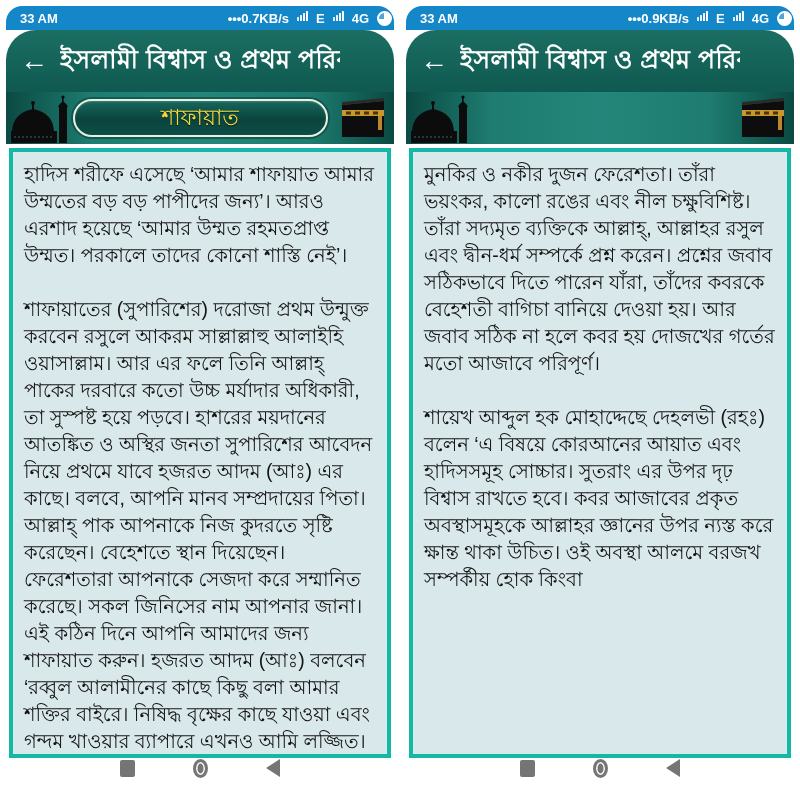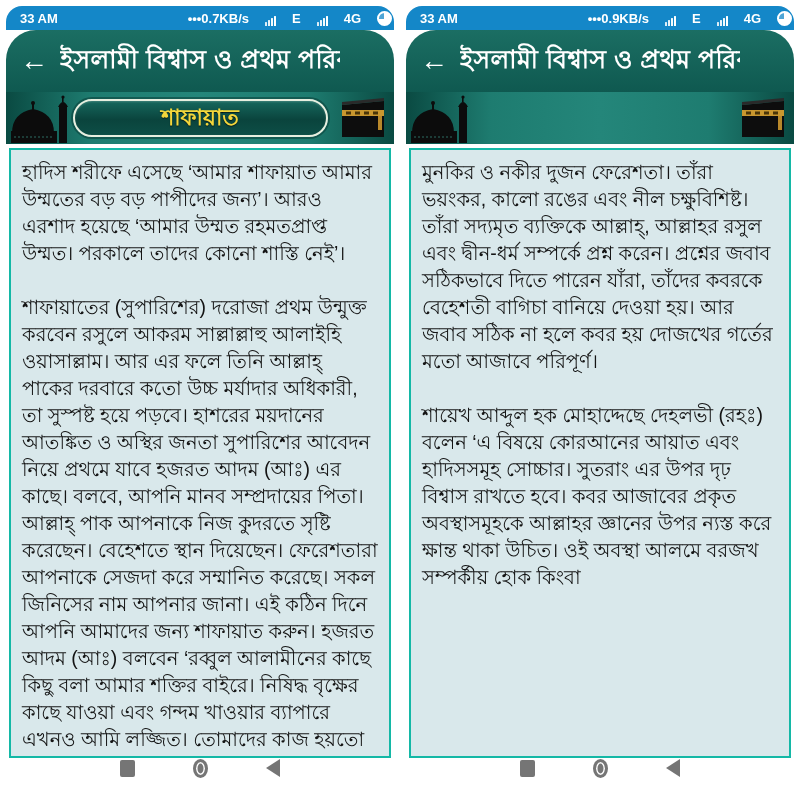--- a/index.html
+++ b/index.html
@@ -5,21 +5,21 @@
   * { margin:0; padding:0; box-sizing:border-box; }
   html,body { width:800px; height:800px; background:#ffffff; font-family:"Liberation Sans", sans-serif; }
   .page { width:800px; height:800px; background:#ffffff; display:flex; gap:12px; padding:6px; }
 
   .phone { width:388px; height:772px; background:#ffffff; border-radius:16px 16px 0 0;
            overflow:hidden; display:flex; flex-direction:column; }
 
   
   .statusbar { height:24px; background:#1487c8; color:#ffffff; display:flex; align-items:center;
                justify-content:space-between; padding:0 8px 0 14px; font-size:13px; font-weight:bold; }
-  .sb-right { display:flex; align-items:flex-end; gap:16px; }
+  .sb-right { display:flex; align-items:flex-start; gap:8px; }
   .signal { display:inline-flex; align-items:flex-end; gap:1px; height:10px; }
   .signal i { display:block; width:2px; background:#ffffff; border-radius:0.5px; }
   .signal i:nth-child(1){height:4px;opacity:.85}
   .signal i:nth-child(2){height:6px;opacity:.9}
   .signal i:nth-child(3){height:8px;opacity:.95}
   .signal i:nth-child(4){height:10px;}
   .batt { width:15px; height:15px; border:2px solid #ffffff; border-radius:50%;
           background:conic-gradient(#ffffff 0 270deg, rgba(255,255,255,.25) 270deg); margin-right:-6px; }
 
   
@@ -32,24 +32,24 @@
   
   .topicbar { height:52px; position:relative;
               background:linear-gradient(90deg,#0a4a42 0%,#1e7c70 22%,#24867a 50%,#1e7c70 78%,#0a4a42 100%);
               display:flex; align-items:center; justify-content:center; }
   .mosque { position:absolute; left:4px; bottom:1px; }
   .kaaba  { position:absolute; right:6px; bottom:5px; }
   .topic-btn { width:255px; height:38px; border:2px solid #e7efe0; border-radius:19px;
                background:linear-gradient(180deg,#16675d,#0a443d 55%,#0d4e46);
                box-shadow:0 0 0 2px rgba(10,60,54,.55), inset 0 1px 2px rgba(255,255,255,.18);
                display:flex; align-items:center; justify-content:center; cursor:pointer; }
-  .topic-btn span { color:#f3d63b; font-size:22px; font-weight:700; text-shadow:0 1px 1px rgba(0,0,0,.6); }
-
-  
-  .bodywrap { margin:4px 3px 0 3px; border:2px solid #14b8a6; background:#d9e8eb; height:610px;
+  .topic-btn span { color:#f3d63b; font-size:22px; font-weight:400; text-shadow:0 1px 1px rgba(0,0,0,.6); }
+
+  
+  .bodywrap { margin:4px 3px 0 3px; border:4px solid #14b8a6; background:#d9e8eb; height:610px;
               overflow:hidden; padding:9px 11px 4px 11px; }
   .bodywrap p { color:#141414; font-size:19.5px; line-height:27px; font-weight:500;
                 margin-bottom:27px; letter-spacing:0; }
 
   
   .navbar { flex:1; display:flex; align-items:center; justify-content:center; gap:58px; background:#ffffff; }
   .nav-sq  { width:15px; height:17px; background:#757575; border-radius:2px; cursor:pointer; }
   .nav-ring{ width:15px; height:19px; border:3px solid #757575; border-radius:50%; background:#ffffff;
              box-shadow:inset 0 0 0 1.5px #ffffff, inset 0 0 0 20px #757575; cursor:pointer; }
   .nav-tri { width:0; height:0; border-top:9px solid transparent; border-bottom:9px solid transparent;

